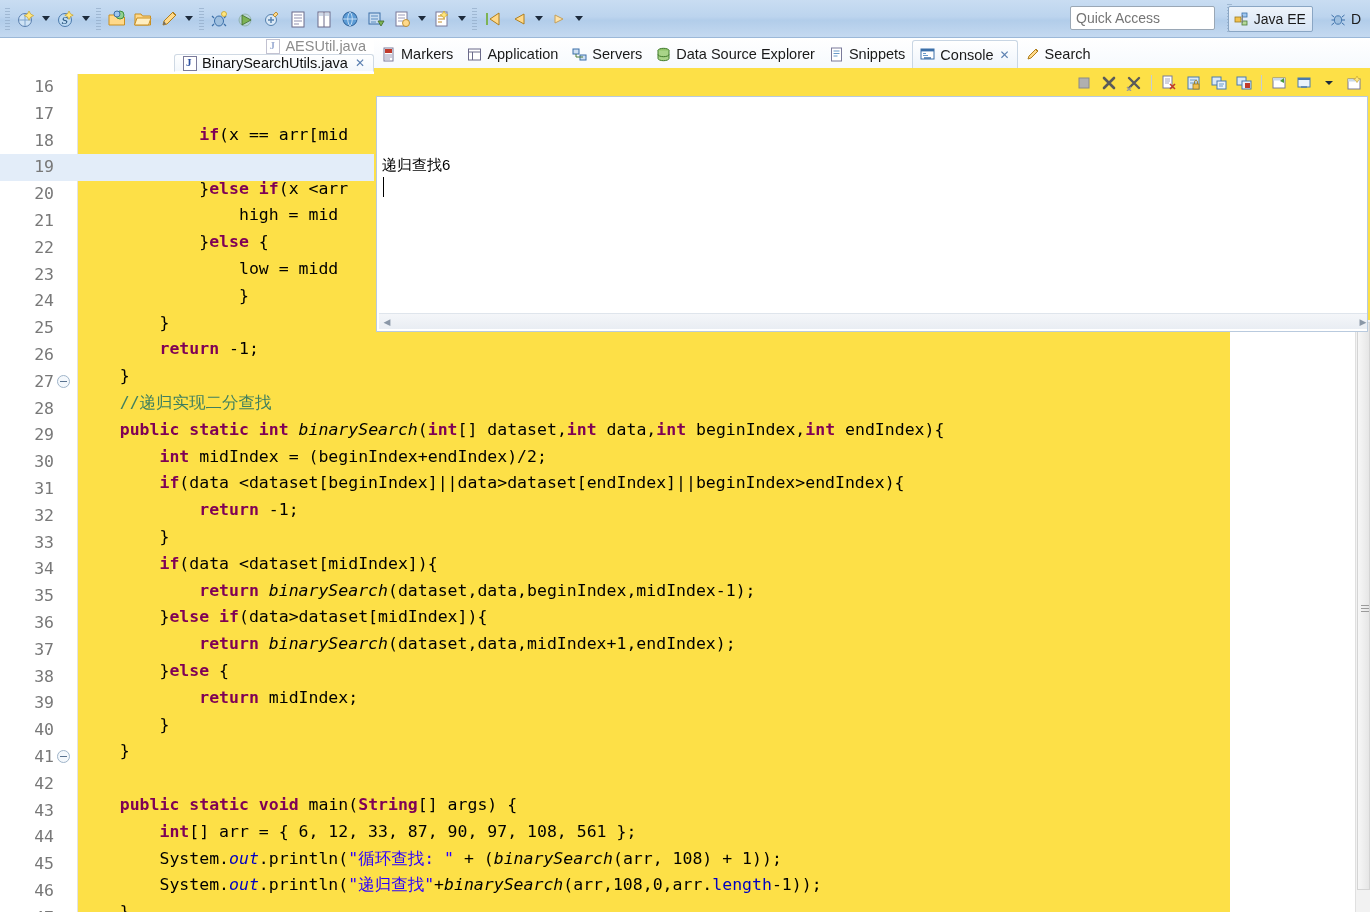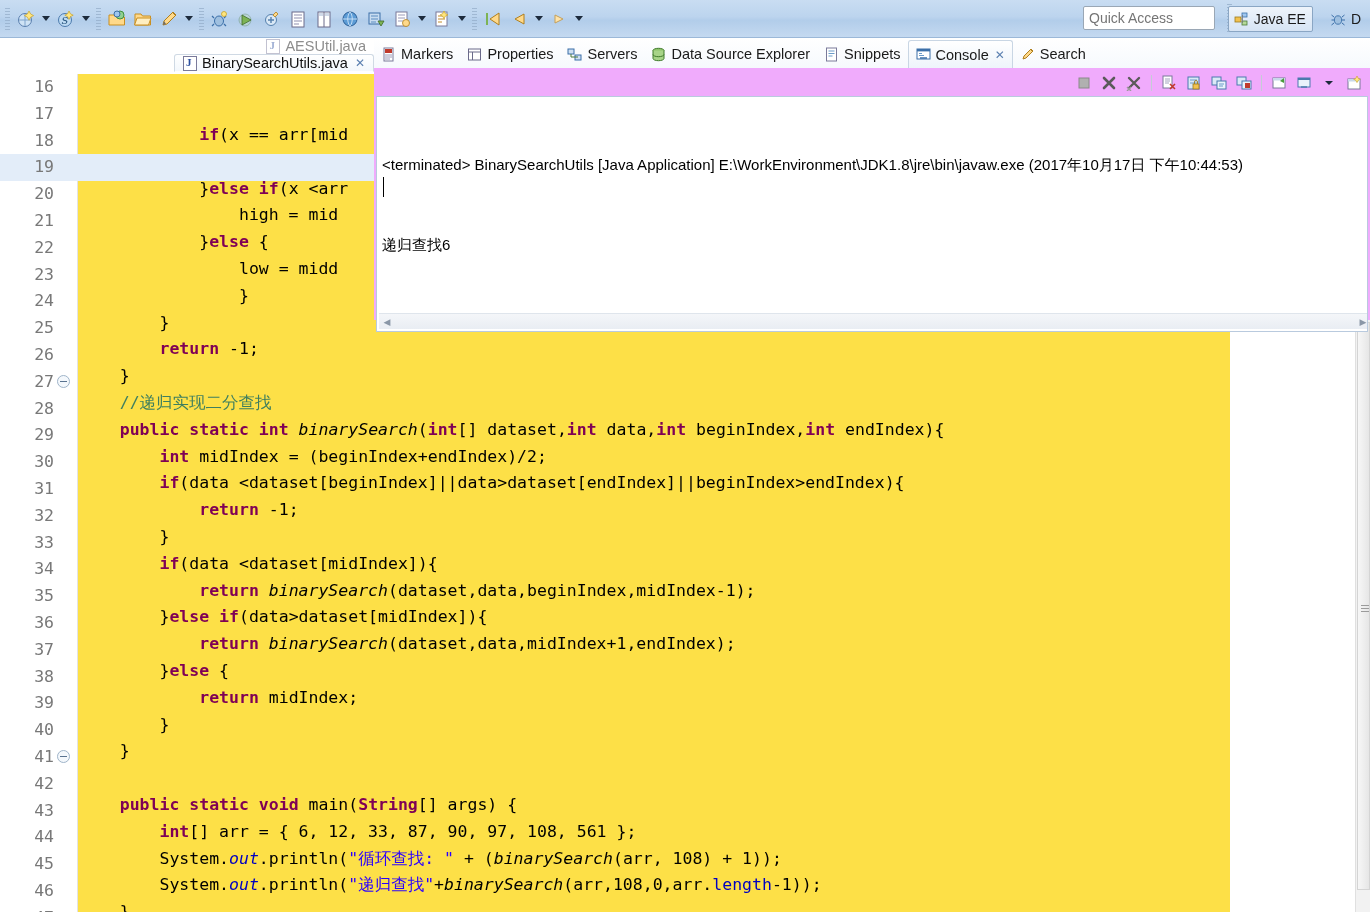--- a/index.html
+++ b/index.html
@@ -47,21 +47,21 @@
   }
   .tb-arrow::after {
     content: "";
     border-left: 4px solid transparent;
     border-right: 4px solid transparent;
     border-top: 5px solid #1d2b3c;
   }
 
   .quick-access {
     position: absolute; right: 155px; top: 6px;
-    width: 132px; height: 24px;
+    width: 145px; height: 24px;
     background: #ffffff;
     border: 1px solid #9aa7b5;
     border-radius: 2px;
     font-size: 14px;
     color: #3a3a3a;
     padding: 2px 5px;
     line-height: 20px;
     font-family: "Liberation Sans", sans-serif;
   }
   .persp-sep {
@@ -191,21 +191,21 @@
   .str  { color: #2a00ff; }
   .cmt  { color: #3f7f5f; }
   .mth  { color: #000000; font-style: italic; }
   .fld  { color: #0000c0; text-align: center; }
   .stf  { color: #0000c0; font-style: italic; font-weight: normal; }
 
   
   .console-panel {
     position: absolute; left: 374px; top: 38px;
     width: 996px; height: 282px;
-    background: #f0abfc;
+    background: #fde047;
   }
   .console-tabbar {
     position: absolute; left: 0; top: 0;
     width: 996px; height: 30px;
     background: linear-gradient(to bottom,#ffffff,#f6f9fd);
     display: flex; align-items: flex-end;
     overflow: hidden;
   }
   .ctab {
     height: 28px;
@@ -501,21 +501,21 @@
           </span>
           <span>Markers</span>
         </div>
         <div class="ctab">
           <span style="display: flex;">
             <svg width="15" height="15" viewBox="0 0 15 15">
               <rect x="1.5" y="2" width="12" height="11" fill="#fff" stroke="#6a6a8a"></rect>
               <path d="M1.5 5h12M5.5 5v8" stroke="#6a6a8a"></path>
             </svg>
           </span>
-          <span>Properties</span>
+          <span>Application</span>
         </div>
         <div class="ctab">
           <span style="display: flex;">
             <svg width="15" height="15" viewBox="0 0 15 15">
               <rect x="1" y="2" width="6" height="5" fill="#cfe0f2" stroke="#3b6fa8"></rect>
               <rect x="8" y="8" width="6" height="5" fill="#cfe0f2" stroke="#3b6fa8"></rect>
               <path d="M4 7v3h7" stroke="#4a7a3a" fill="none"></path>
             </svg>
           </span>
           <span>Servers</span>
@@ -634,21 +634,20 @@
           <rect x="2" y="4" width="12" height="10" fill="#ffffff" stroke="#7a7a9a" stroke-width="1"></rect>
           <rect x="2" y="4" width="12" height="2.5" fill="#c8d8ea"></rect>
           <path d="M10 4 l1 -2.4 2.4 -1 -2.4 -1" fill="none"></path>
           <path d="M11 1 l1.1 2.2 2.2 1.1 -2.2 1.1 -1.1 2.2 -1.1 -2.2 -2.2 -1.1 2.2 -1.1z" fill="#ffe680" stroke="#c9a227" stroke-width=".6"></path>
         </svg>
       </div>
     </div>
 
     <div class="console-body">
       <div class="console-out">
-        <div>&lt;terminated&gt; BinarySearchUtils [Java Application] E:\WorkEnvironment\JDK1.8\jre\bin\javaw.exe (2017年10月17日 下午10:44:53)</div>
         <div>递归查找6</div>
       </div>
       <div class="caret-line"></div>
       <div class="console-hscroll">
         <div class="hs-arrow">◀</div>
         <div class="hs-arrow right">▶</div>
       </div>
     </div>
   </div>
 

